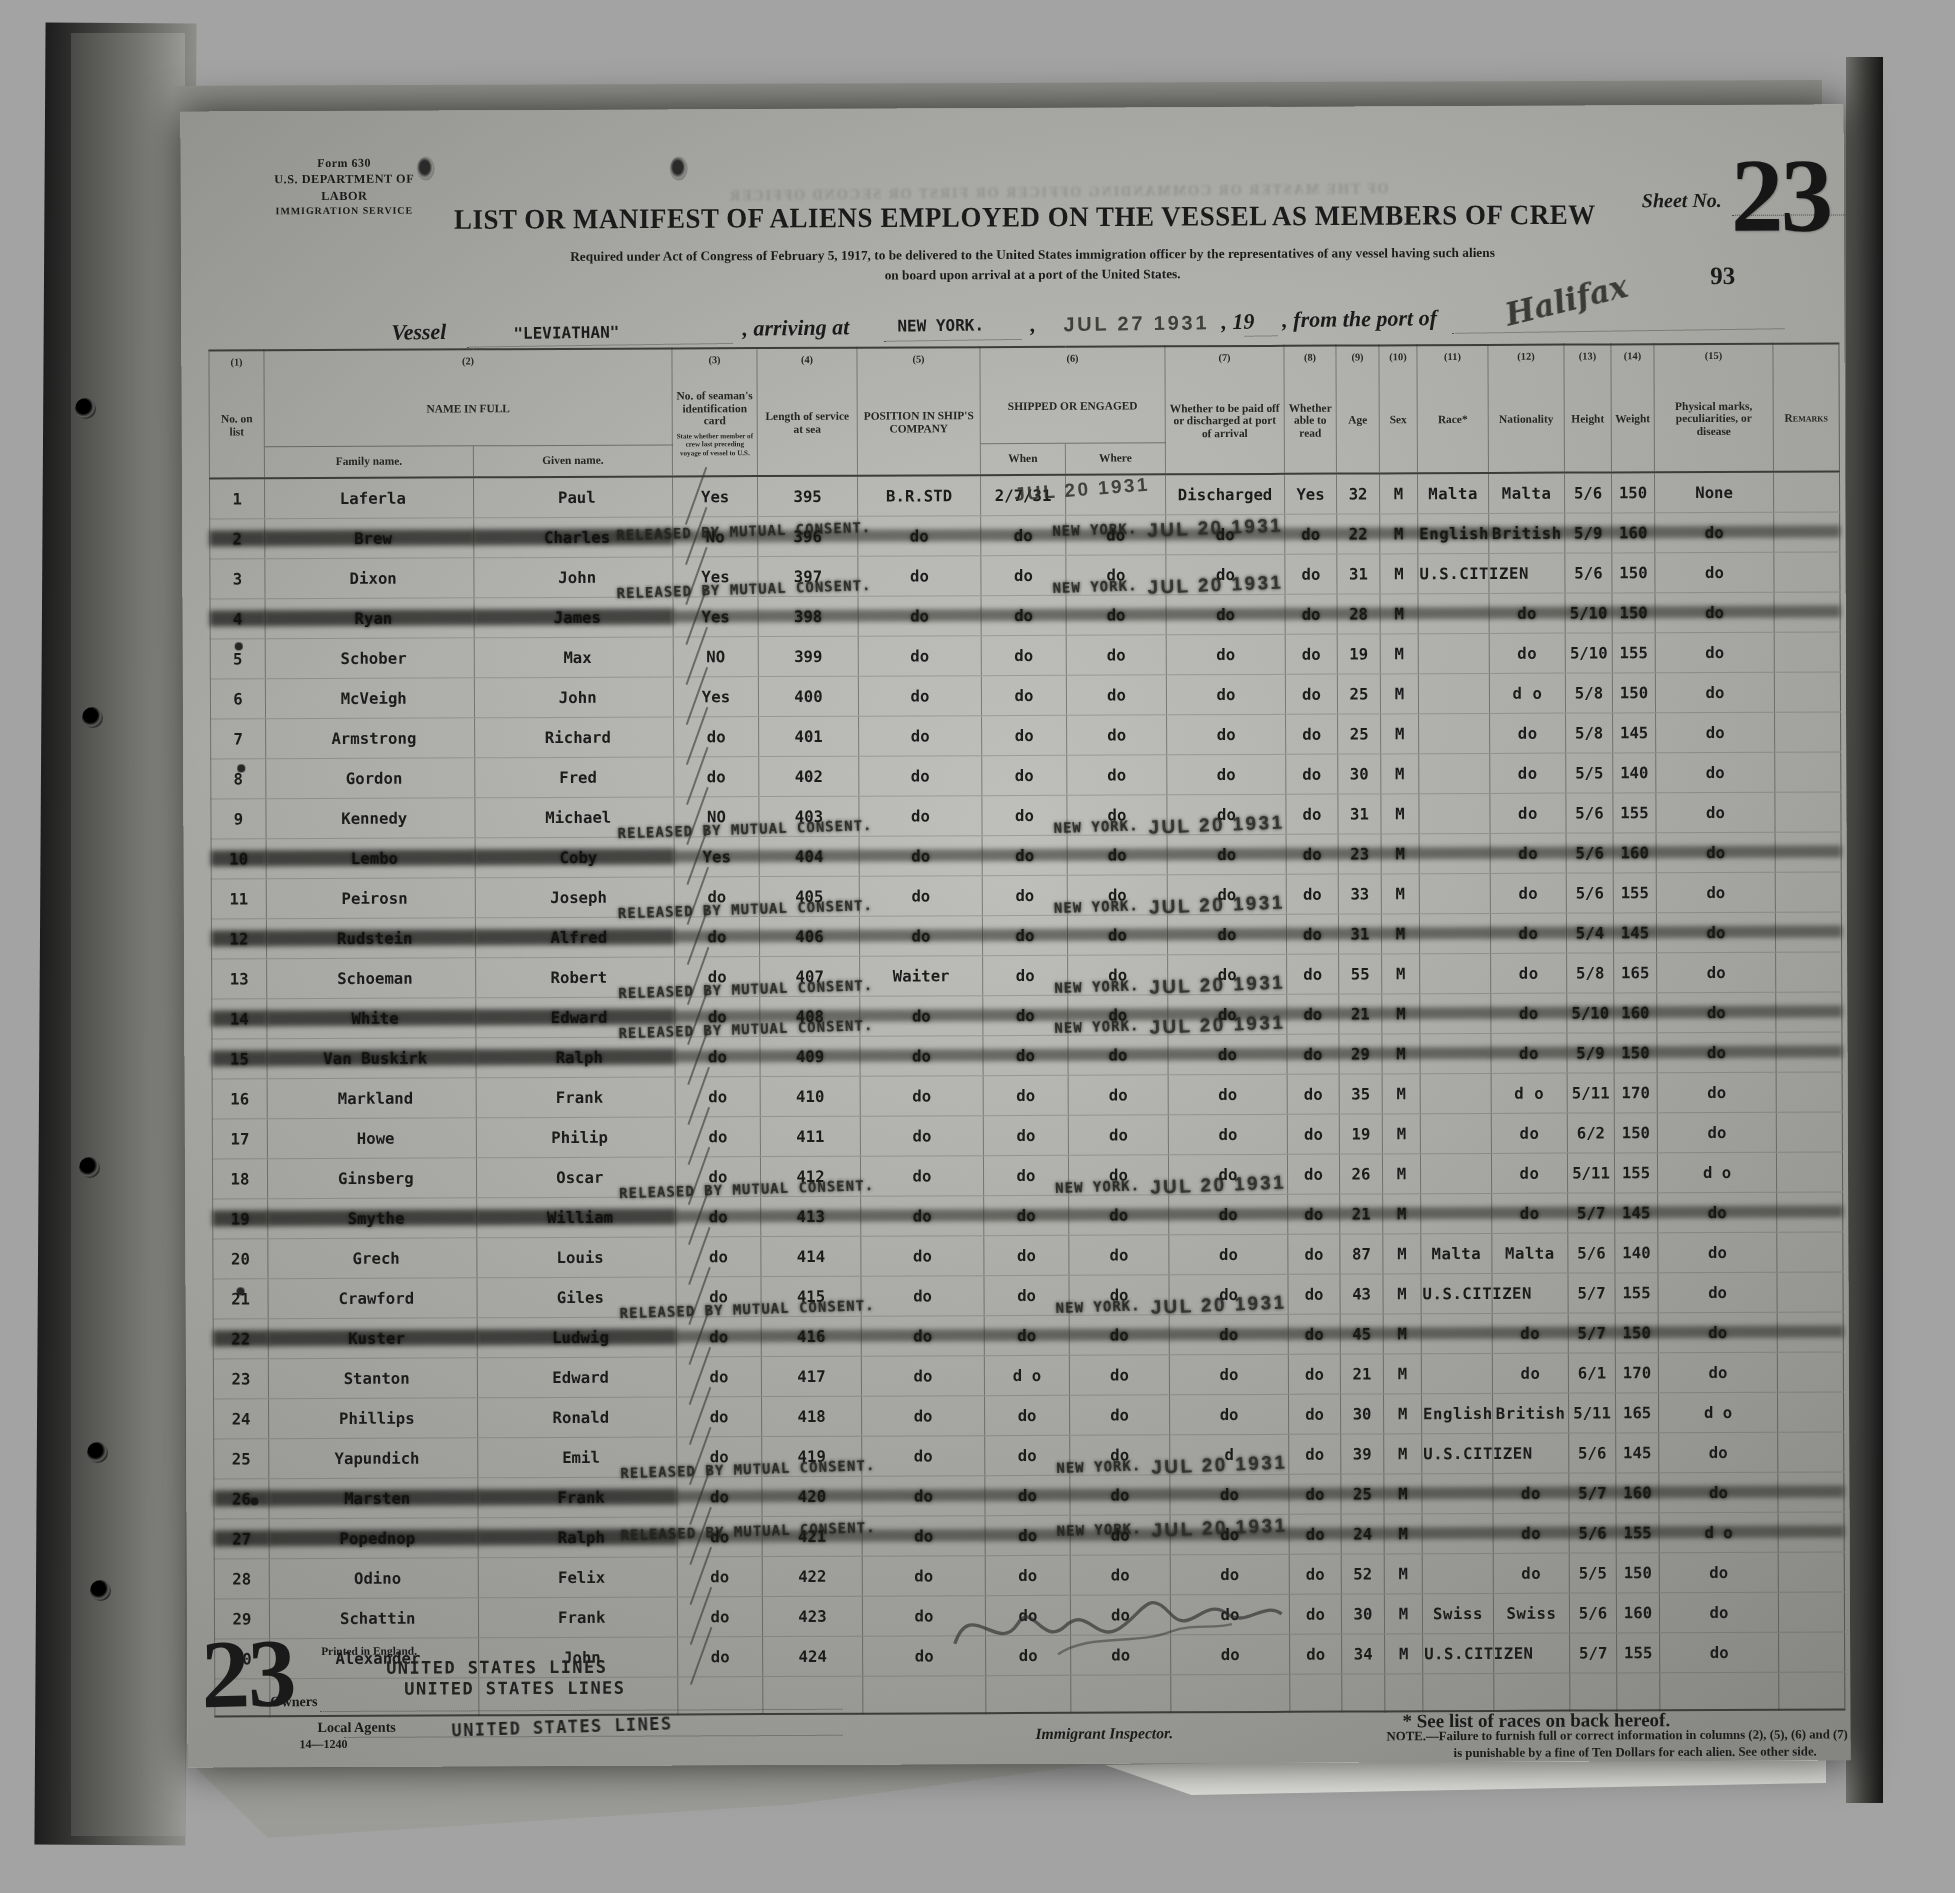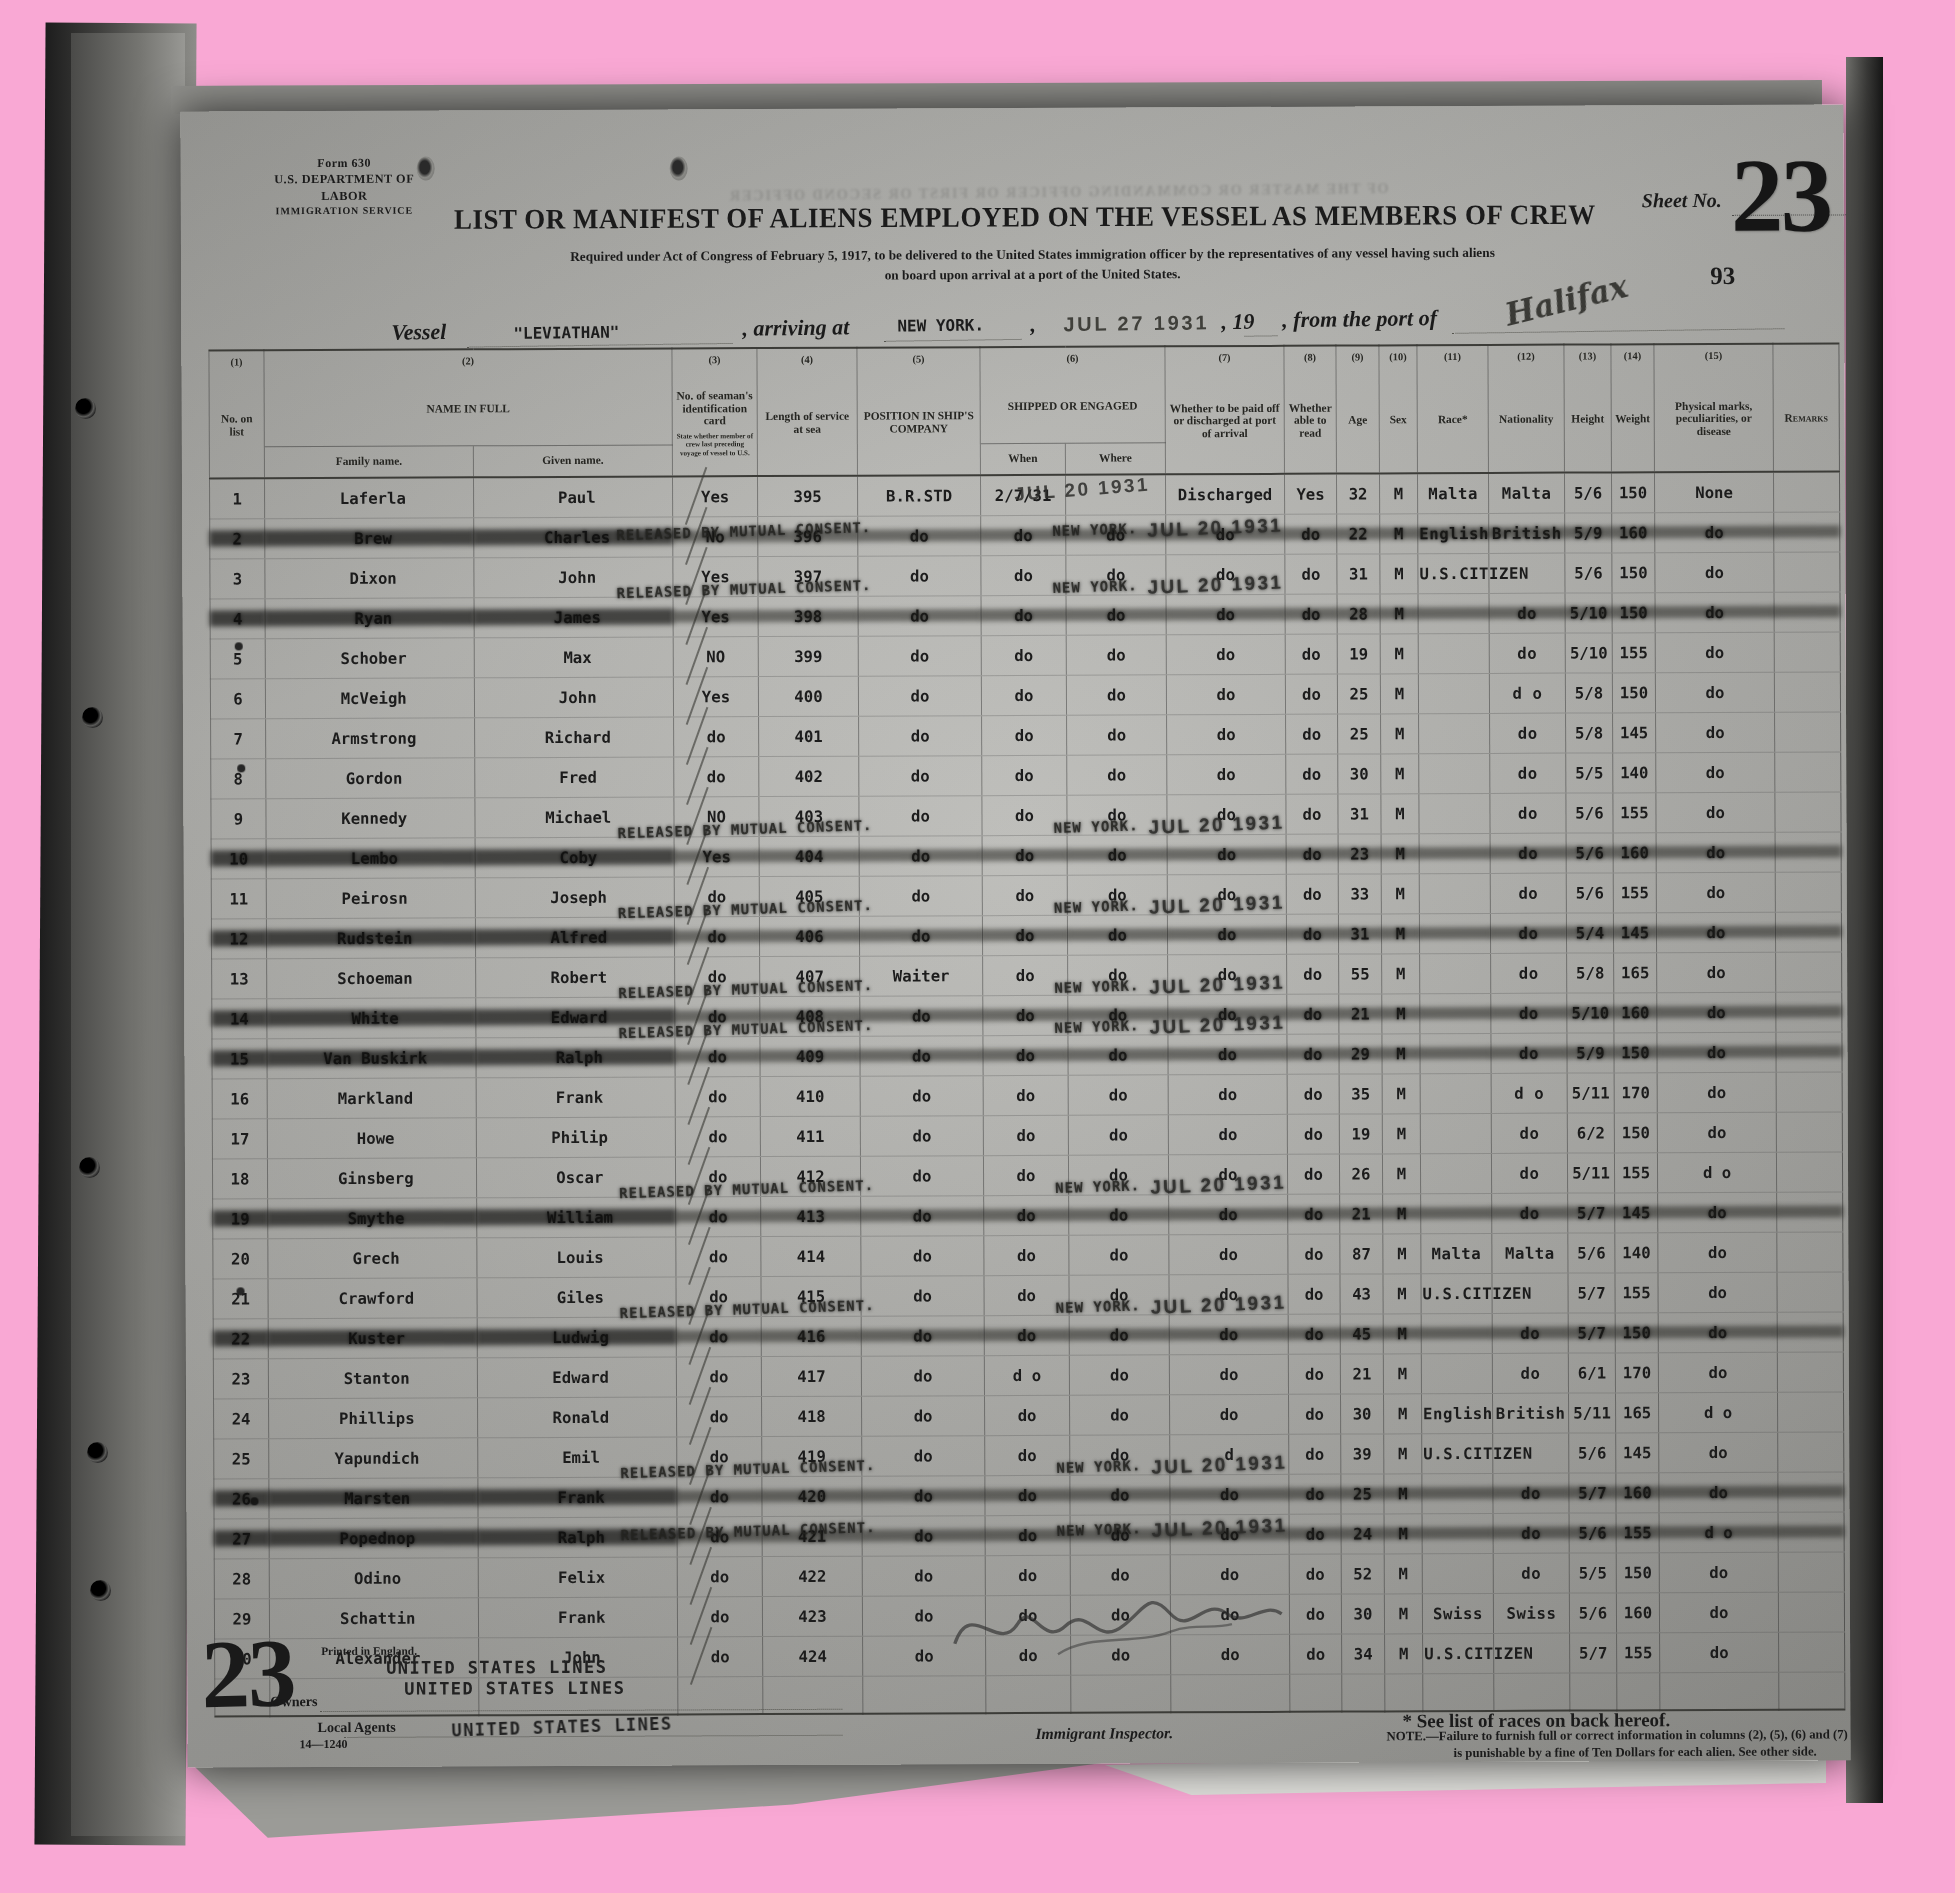--- a/index.html
+++ b/index.html
@@ -1,16 +1,16 @@
 <!DOCTYPE html>
 <html style="font-size:7.6px"><head>
 <meta charset="utf-8">
 <style>
   html,body{margin:0;padding:0;background:#101010;}
-  .stage{position:relative;width:1955px;height:1893px;background:#f9a8d4;overflow:hidden;
+  .stage{position:relative;width:1955px;height:1893px;background:#a3a3a3;overflow:hidden;
          font-family:"Liberation Serif",serif;color:#1b1b1b;}
   
   .bg-strip1{position:absolute;left:40px;top:23px;width:151px;height:1822px;
     background:linear-gradient(90deg,#1d1d1d,#3f3f3d 35%,#6a6a66 70%,#8d8d89);transform:rotate(.35deg);}
   .bg-strip2{position:absolute;left:71px;top:33px;width:114px;height:1803px;
     background:linear-gradient(90deg,#4a4a48,#757571 60%,#989894);}
   .bg-top{position:absolute;left:171px;top:83px;width:1651px;height:27.5px;background:#8f8f8b;transform:rotate(-.2deg);}
   .bg-right{position:absolute;left:1846px;top:57px;width:37px;height:1746px;
     background:linear-gradient(90deg,#6f6f6b,#3a3a38 55%,#161616);}
   .fold-gray{position:absolute;left:190px;top:1755px;width:972px;height:90px;

